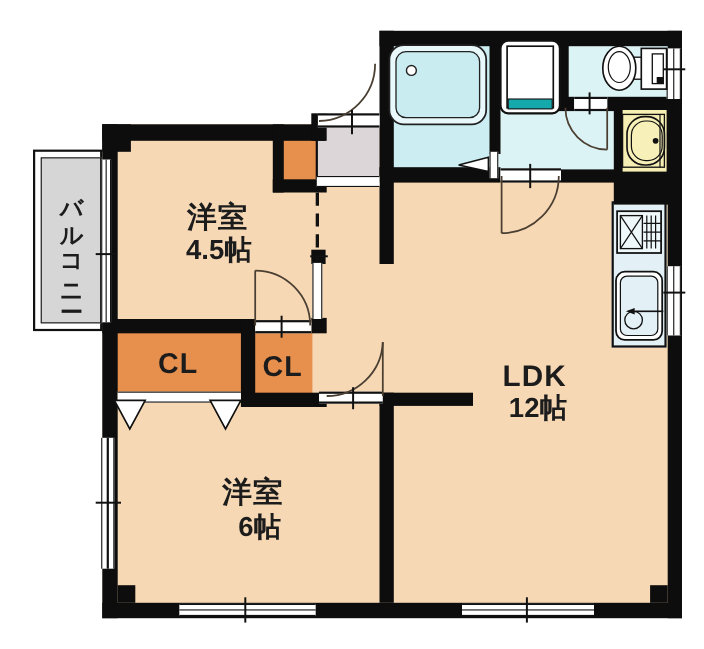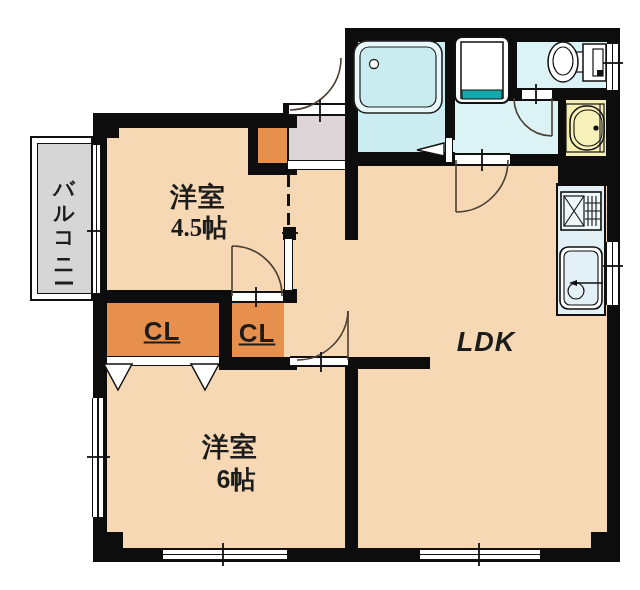--- a/index.html
+++ b/index.html
@@ -11,21 +11,21 @@
   .door-v{position:absolute;background:#fff;border-left:2px solid #111;border-right:2px solid #111;box-sizing:border-box;}
   .thin-h{border-top-width:1.5px;border-bottom-width:1.5px;}
   .thin-v{border-left-width:1.5px;border-right-width:1.5px;}
   .win-h{position:absolute;background:#fff;border-top:1.5px solid #111;border-bottom:1.5px solid #111;box-sizing:border-box;}
   .win-h::after{content:"";position:absolute;left:0;right:0;top:50%;height:1.5px;margin-top:-1px;background:#111;}
   .win-v{position:absolute;background:#fff;border-left:1.5px solid #111;border-right:1.5px solid #111;box-sizing:border-box;}
   .win-v::after{content:"";position:absolute;top:0;bottom:0;left:50%;width:1.5px;margin-left:-1px;background:#111;}
   .label{position:absolute;transform:translate(-50%,-50%);color:#1c1c1c;font-weight:bold;white-space:nowrap;text-align:center;}
   .lbl-room{font-size:27px;letter-spacing:1px;}
   .lbl-size{font-size:25px;letter-spacing:0;}
-  .lbl-cl{font-size:26px;letter-spacing:1px;text-decoration:underline;}
+  .lbl-cl{font-size:26px;letter-spacing:1px;}
   .lbl-balcony{font-size:21px;writing-mode:vertical-rl;text-orientation:mixed;transform:translate(-50%,-50%);letter-spacing:3px;font-weight:bold;}
   svg{position:absolute;left:0;top:0;pointer-events:none;}
 </style>
 </head>
 <body>
 
 <div id="canvas">
 
   <div class="fill" style="left:93px;top:113px;width:522px;height:442px;background:#f7d8b4;"></div>
   <div class="fill" style="left:348px;top:30px;width:264px;height:133px;background:#dcf3f5;"></div>
@@ -175,23 +175,24 @@
       <line x1="87" y1="231" x2="106" y2="231"></line>
       <line x1="603" y1="63" x2="623" y2="63"></line>
       <line x1="603" y1="266" x2="623" y2="266"></line>
       <line x1="282" y1="233" x2="298" y2="233"></line>
     </g>
   </svg>
 
   <div class="label lbl-balcony" style="left:64px;top:220px;">バルコニー</div>
 
   <div class="label lbl-room" style="left:198px;top:197px;">洋室</div>
-  <div class="label lbl-size" style="left:199px;top:227px;font-family:Liberation Serif, serif;">4.5帖</div>
+  <div class="label lbl-size" style="left:199px;top:227px;">4.5帖</div>
 
   <div class="label lbl-cl" style="left:162px;top:331px;">CL</div>
   <div class="label lbl-cl" style="left:257px;top:333px;">CL</div>
 
   <div class="label lbl-room" style="left:230px;top:447px;">洋室</div>
   <div class="label lbl-size" style="left:236px;top:479px;">6帖</div>
 
-  <div class="label lbl-room" style="left:486px;top:342px;font-style:italic;">LDK</div>
+  <div class="label lbl-room" style="left:486px;top:342px;">LDK</div>
+  <div class="label lbl-size" style="left:489px;top:371px;">12帖</div>
 
 </div>
 
 </body></html>

